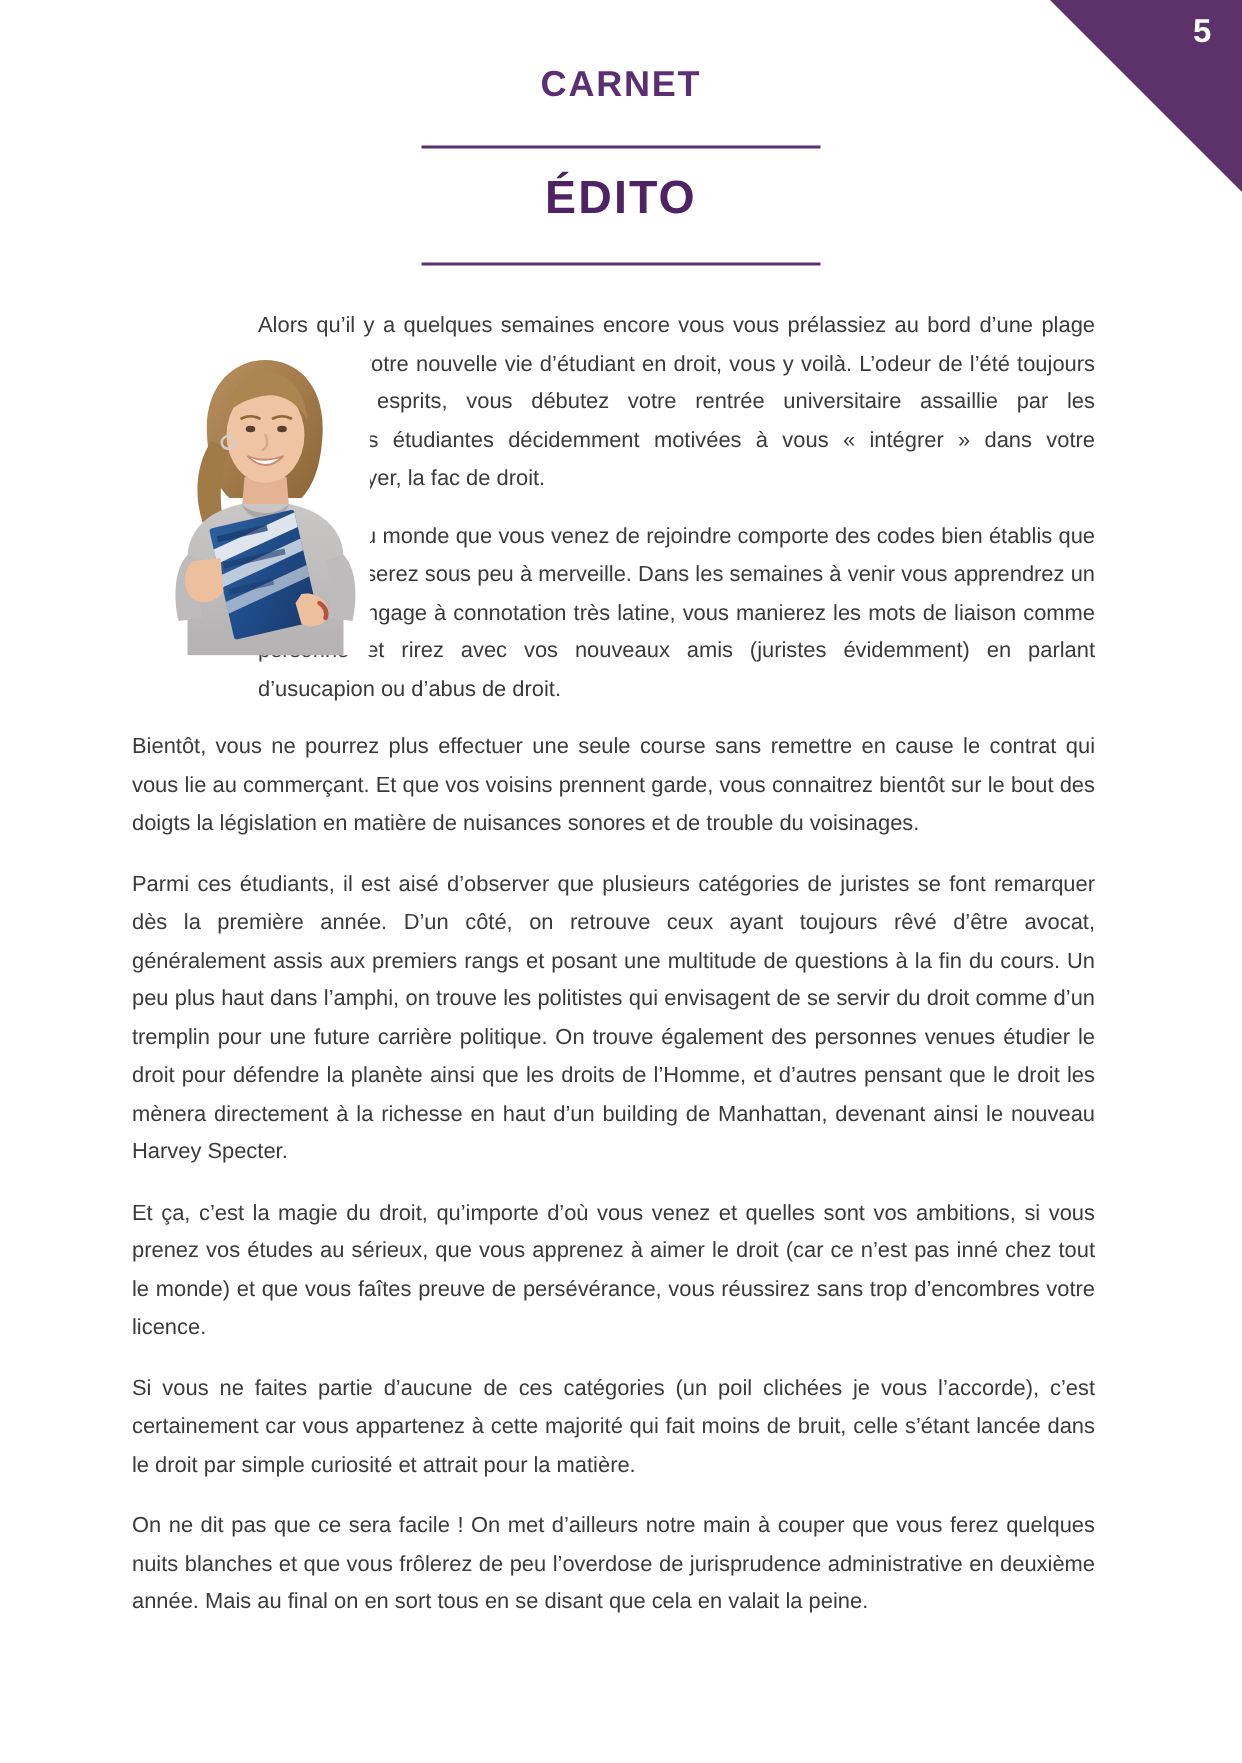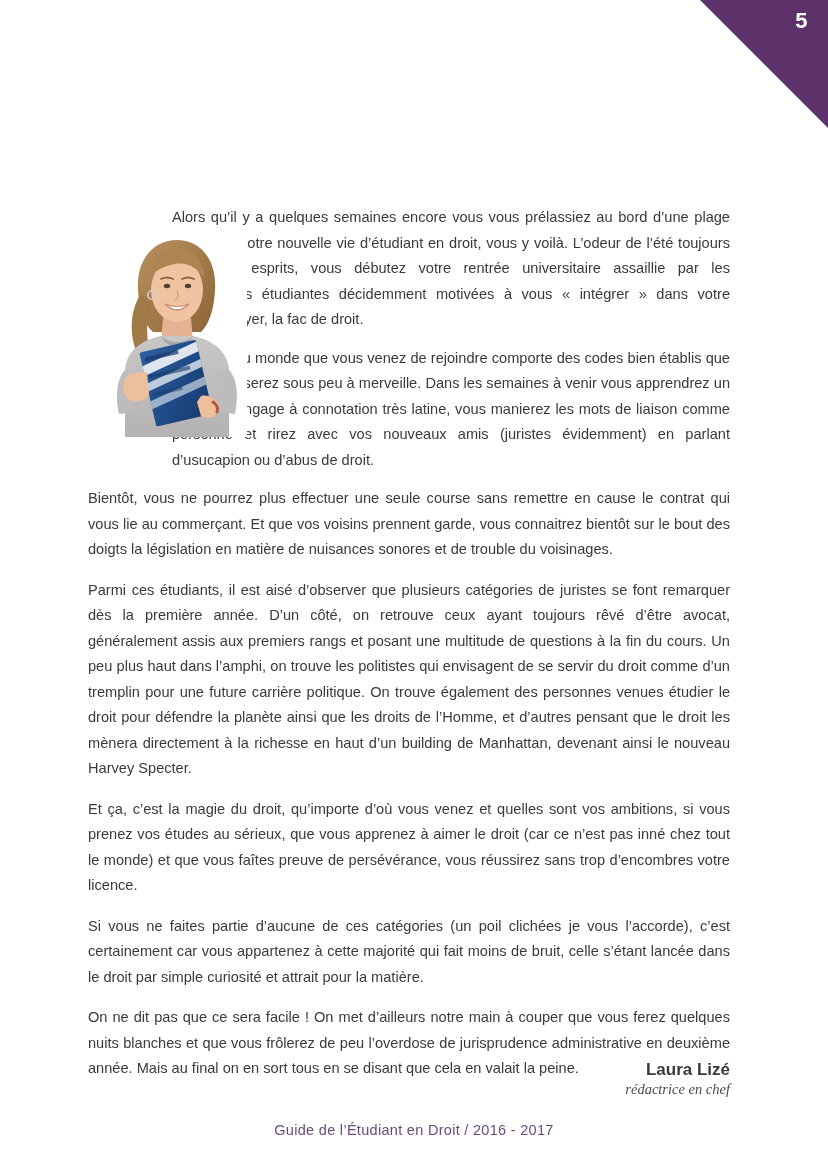--- a/index.html
+++ b/index.html
@@ -158,20 +158,26 @@
 </head>
 <body>
 
 <div class="page">
 
   <div class="corner-wrap">
     <div class="corner-tri"></div>
     <div class="page-number">5</div>
   </div>
 
+  <div class="masthead">
+    <div class="kicker">CARNET</div>
+    <hr class="rule">
+    <div class="title">ÉDITO</div>
+    <hr class="rule rule-2">
+  </div>
 
   <div class="content">
 
     <div class="portrait">
       <svg width="142" height="205" viewBox="0 0 142 205" xmlns="http://www.w3.org/2000/svg" aria-hidden="true">
         <defs>
           <linearGradient id="shirt" x1="0" y1="0" x2="0" y2="1">
             <stop offset="0%" stop-color="#c9c7c6"></stop>
             <stop offset="100%" stop-color="#b4b2b2"></stop>
           </linearGradient>
@@ -238,20 +244,15 @@
     <p class="indented">Alors qu’il y a quelques semaines encore vous vous prélassiez au bord d’une plage imaginant votre nouvelle vie d’étudiant en droit, vous y voilà. L’odeur de l’été toujours dans vos esprits, vous débutez votre rentrée universitaire assaillie par les associations étudiantes décidemment motivées à vous « intégrer » dans votre nouveau foyer, la fac de droit.</p>
     <p class="indented">Ce nouveau monde que vous venez de rejoindre comporte des codes bien établis que vous maîtriserez sous peu à merveille. Dans les semaines à venir vous apprendrez un nouveau langage à connotation très latine, vous manierez les mots de liaison comme personne et rirez avec vos nouveaux amis (juristes évidemment) en parlant d’usucapion ou d’abus de droit.</p>
     <p class="wrapped">Bientôt, vous ne pourrez plus effectuer une seule course sans remettre en cause le contrat qui vous lie au commerçant. Et que vos voisins prennent garde, vous connaitrez bientôt sur le bout des doigts la législation en matière de nuisances sonores et de trouble du voisinages.</p>
     <p class="wrapped">Parmi ces étudiants, il est aisé d’observer que plusieurs catégories de juristes se font remarquer dès la première année. D’un côté, on retrouve ceux ayant toujours rêvé d’être avocat, généralement assis aux premiers rangs et posant une multitude de questions à la fin du cours. Un peu plus haut dans l’amphi, on trouve les politistes qui envisagent de se servir du droit comme d’un tremplin pour une future carrière politique. On trouve également des personnes venues étudier le droit pour défendre la planète ainsi que les droits de l’Homme, et d’autres pensant que le droit les mènera directement à la richesse en haut d’un building de Manhattan, devenant ainsi le nouveau Harvey Specter.</p>
     <p class="wrapped">Et ça, c’est la magie du droit, qu’importe d’où vous venez et quelles sont vos ambitions, si vous prenez vos études au sérieux, que vous apprenez à aimer le droit (car ce n’est pas inné chez tout le monde) et que vous faîtes preuve de persévérance,  vous réussirez sans trop d’encombres votre licence.</p>
     <p class="wrapped">Si vous ne faites partie d’aucune de ces catégories (un poil clichées je vous l’accorde), c’est certainement car vous appartenez à cette majorité qui fait moins de bruit, celle s’étant lancée dans le droit par simple curiosité et attrait pour la matière.</p>
     <p class="wrapped">On ne dit pas que ce sera facile ! On met d’ailleurs notre main à couper que vous ferez quelques nuits blanches et que vous frôlerez de peu l’overdose de jurisprudence administrative en deuxième année. Mais au final on en sort tous en se disant que cela en valait la peine.</p>
 
   </div>
 
-  <div class="signature">
-    <div class="sig-name">Laura Lizé</div>
-    <div class="sig-role">rédactrice en chef</div>
-  </div>
-
-  <div class="footer">Guide de l’Étudiant en Droit / 2016 - 2017</div>
+
 
 </div>
 
 </body></html>

